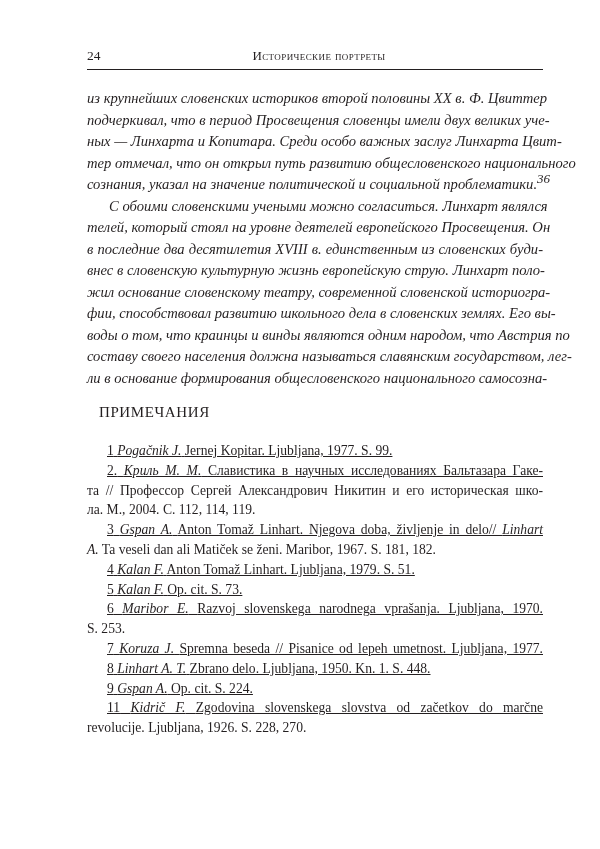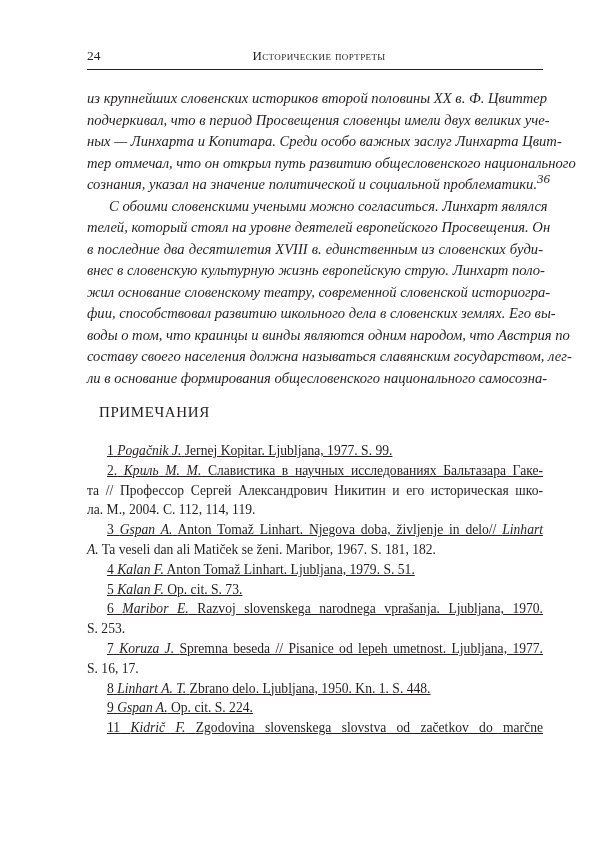--- a/index.html
+++ b/index.html
@@ -70,22 +70,22 @@
     <span class="note-line last"><i>A.</i><span id="n3l2"> Ta veseli dan ali Matiček se ženi. Maribor, 1967. S. 181, 182.</span></span>
 
     <span class="note-line first last"><span>4</span> <i>Kalan F.</i> <span>Anton Tomaž Linhart. Ljubljana, 1979. S. 51.</span></span>
 
     <span class="note-line first last"><span>5</span> <i>Kalan F.</i> <span>Op. cit. S. 73.</span></span>
 
     <span class="note-line first"><span>6</span> <i>Maribor E.</i> <span>Razvoj slovenskega narodnega vprašanja. Ljubljana, 1970.</span></span>
     <span class="note-line last">S. 253.</span>
 
     <span class="note-line first"><span>7</span> <i>Koruza J.</i> <span>Spremna beseda // Pisanice od lepeh umetnost. Ljubljana, 1977.</span></span>
-    <span class="note-line last">S. 16, 17.</span>
 
     <span class="note-line first last"><span>8</span> <i>Linhart A. T.</i> <span>Zbrano delo. Ljubljana, 1950. Kn. 1. S. 448.</span></span>
 
     <span class="note-line first last"><span>9</span> <i>Gspan A.</i> <span>Op. cit. S. 224.</span></span>
 
 
     <span class="note-line first"><span>11</span> <i>Kidrič F.</i> <span>Zgodovina slovenskega slovstva od začetkov do marčne</span></span>
+    <span class="note-line last">revolucije. Ljubljana, 1926. S. 228, 270.</span>
   </div>
 </div>
 
 </body></html>

